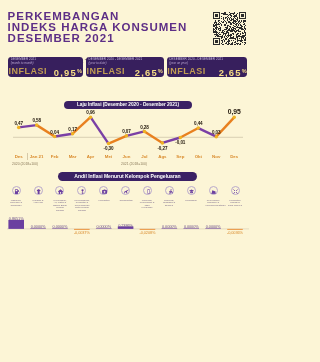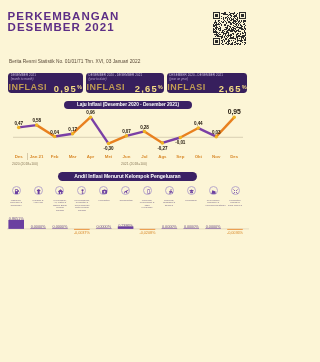--- a/index.html
+++ b/index.html
@@ -19,21 +19,21 @@
     letter-spacing:1.0px; white-space:nowrap;
   }
   .subtitle {
     position:absolute; left:9px; top:58.8px; font-size:4.8px; color:#5A4A38;
     letter-spacing:0px; white-space:nowrap;
   }
   .qr { position:absolute; left:212.5px; top:12.1px; width:33px; height:33px; }
 
   
   .badges { position:absolute; left:0; top:0; width:256px; height:362px; }
-  .badge { position:absolute; top:73px; height:20.1px; background:#371F5D;
+  .badge { position:absolute; top:57px; height:20.1px; background:#371F5D;
            border-radius:3.4px; overflow:hidden; }
   .badge:nth-child(1) { left:8px;   width:74.7px; }
   .badge:nth-child(2) { left:85.9px; width:77.7px; }
   .badge:nth-child(3) { left:166.6px; width:80.9px; }
   .badge .b-period { position:absolute; left:2.7px; top:1.2px; font-size:3.0px;
            line-height:3.0px; color:#CBBDE2; letter-spacing:0.08px; white-space:nowrap; }
   .badge .b-sub { position:absolute; left:2.7px; top:4.7px; font-size:3.0px;
            line-height:3.0px; color:#B9A5D2; font-style:italic; white-space:nowrap; }
   .badge .b-label { position:absolute; left:0.6px; top:9.9px; font-size:9.0px;
            line-height:9.0px; color:#C09C53; font-weight:bold; letter-spacing:0.5px; }
@@ -71,20 +71,21 @@
             white-space:nowrap; letter-spacing:-0.1px; }
   .barval.neg { color:#D98A2B; }
 </style>
 </head>
 <body>
 
 <div class="page">
 
   <div class="title">
     <div>PERKEMBANGAN</div>
+    <div>INDEKS HARGA KONSUMEN</div>
     <div>DESEMBER 2021</div>
   </div>
   <div class="subtitle">Berita Resmi Statistik No. 01/01/71 Thn. XVI, 03 Januari 2022</div>
 
   <div class="qr"><svg viewBox="0 0 33 33" width="33" height="33" shape-rendering="crispEdges">
         <rect width="33" height="33" fill="#FCF5D6"></rect>
         <g fill="#2b2b2b">
           <rect x="0" y="0" width="7" height="1"></rect>
           <rect x="11" y="0" width="2" height="1"></rect>
           <rect x="16" y="0" width="1" height="1"></rect>

